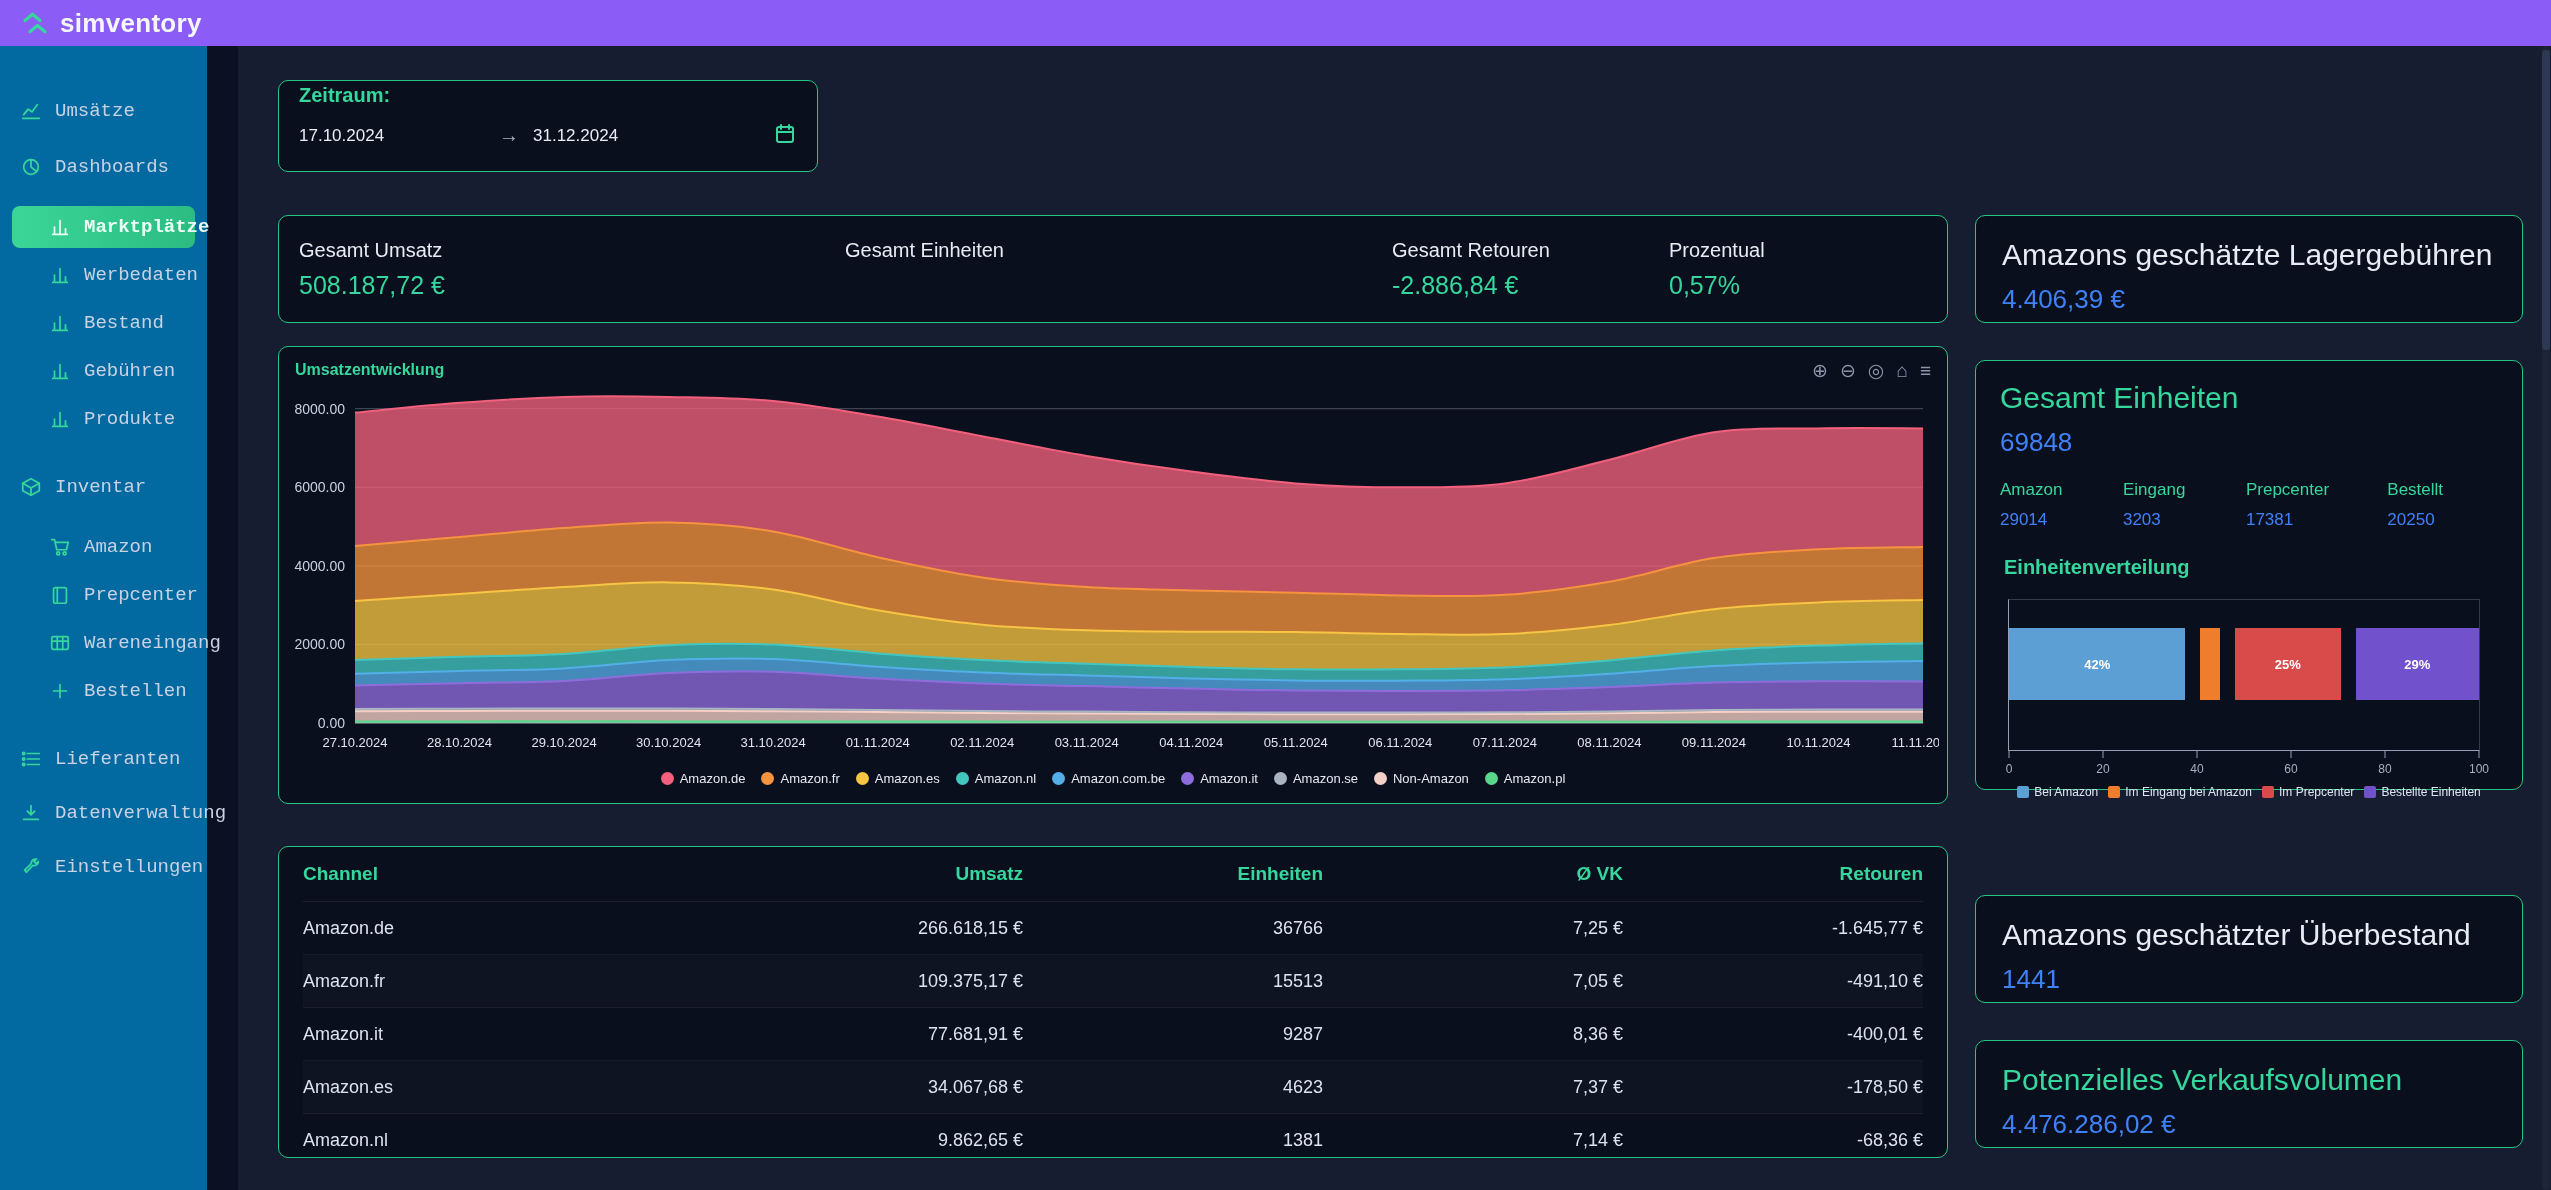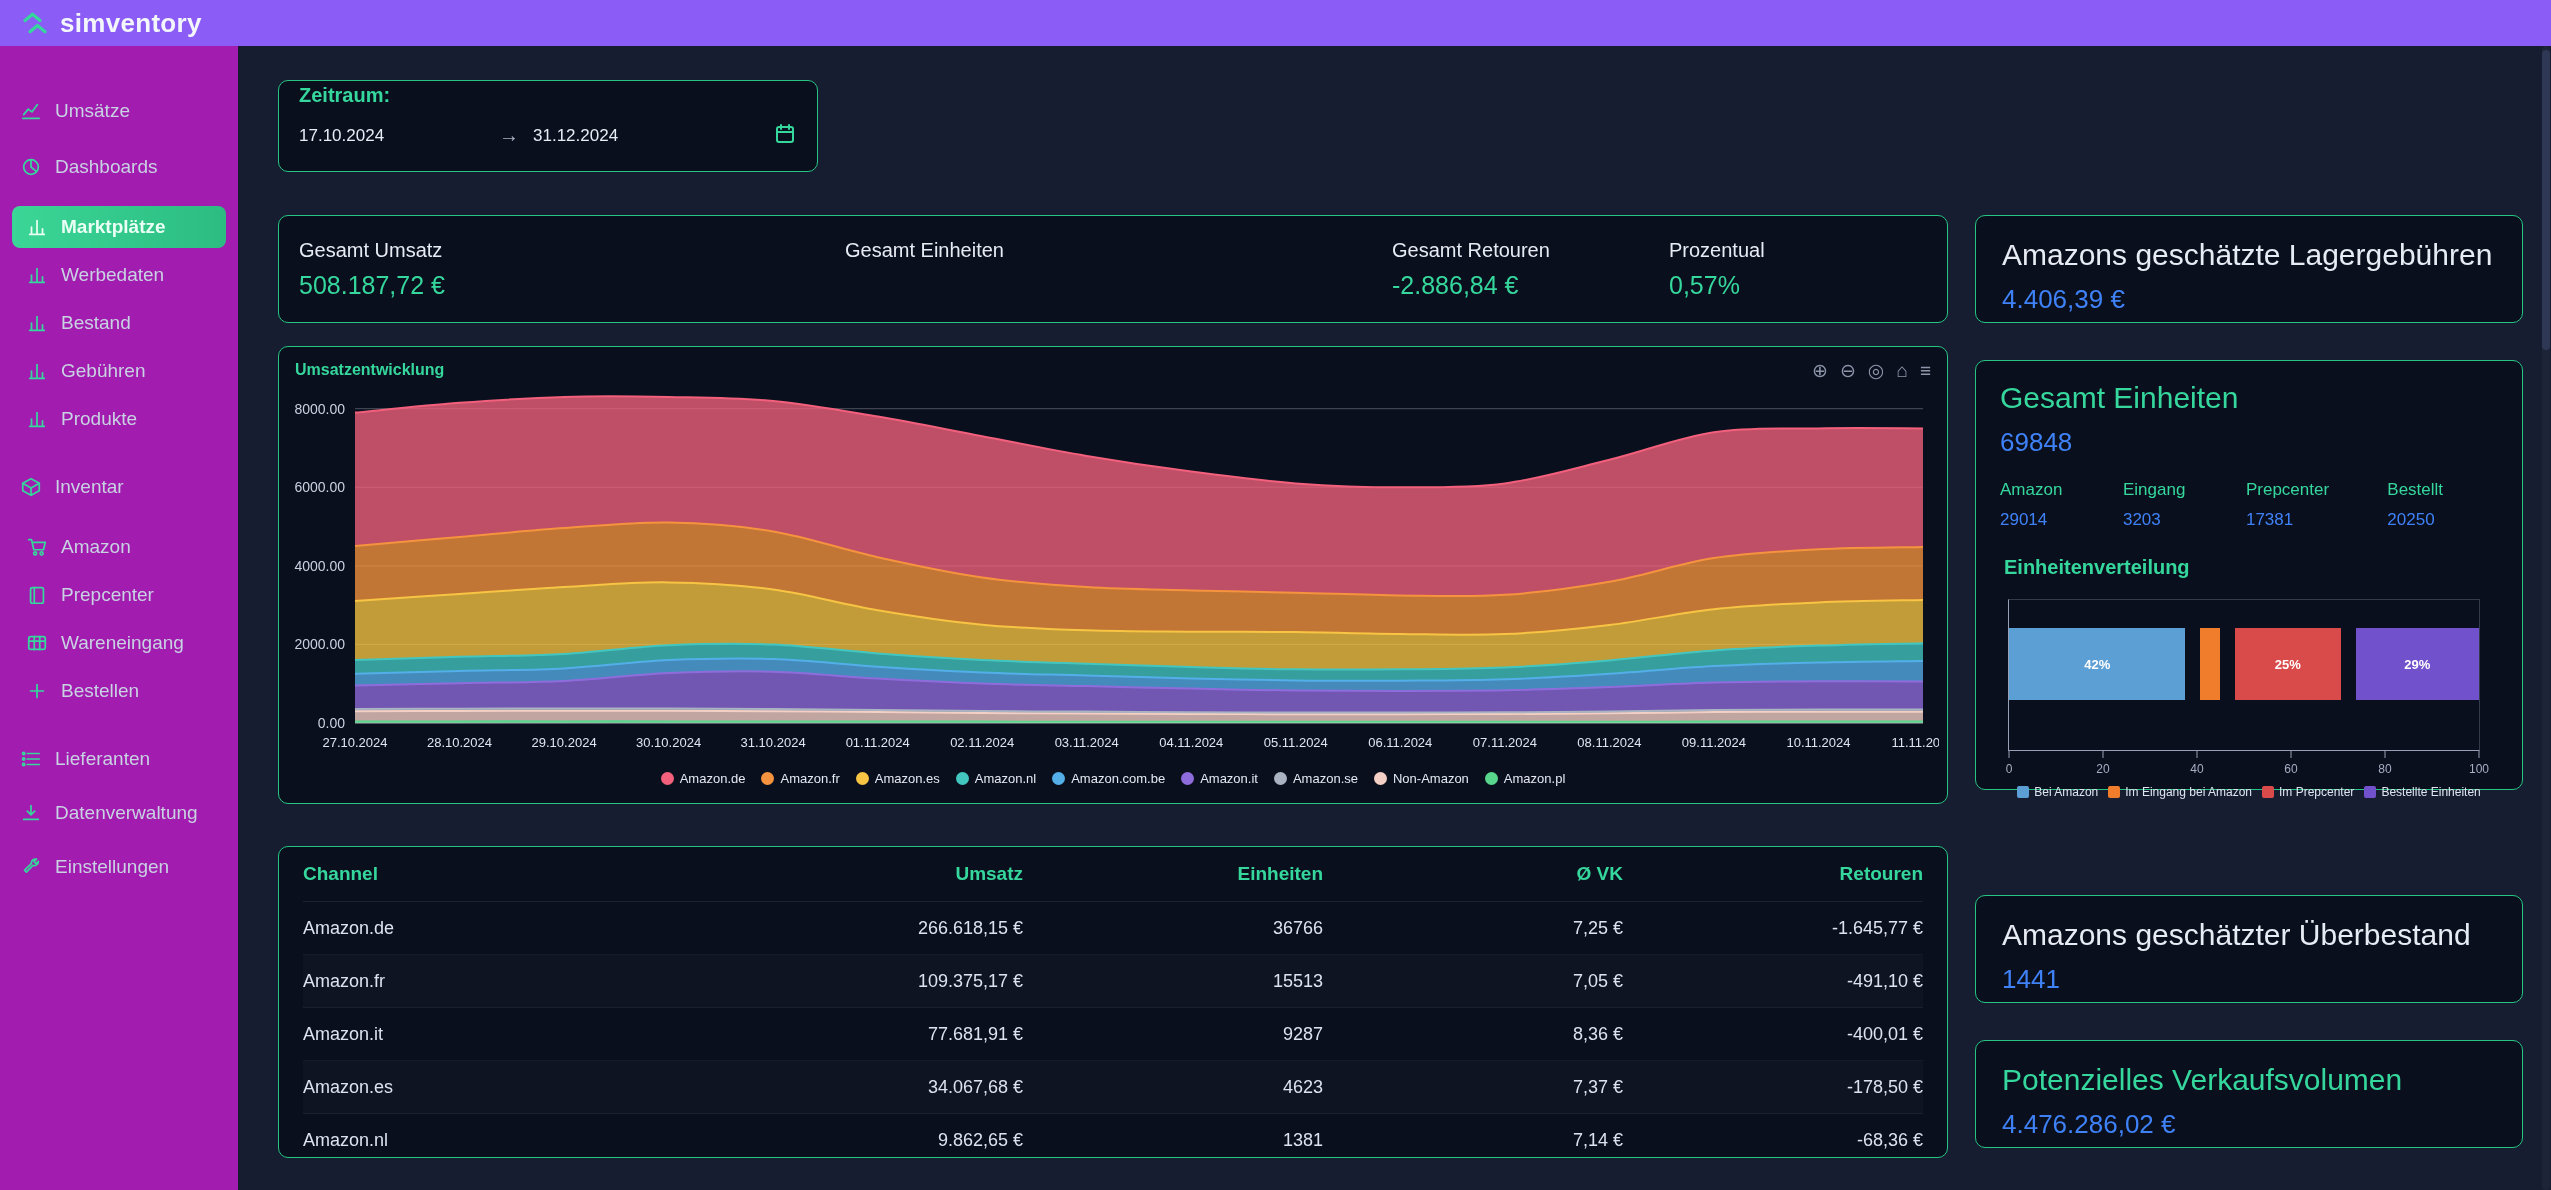--- a/index.html
+++ b/index.html
@@ -2,36 +2,36 @@
 <html><head>
 <meta charset="utf-8">
 <style>
   html,body{margin:0;padding:0;background:#0b1022;}
   body{width:2551px;height:1190px;position:relative;overflow:hidden;
        font-family:"Liberation Sans","DejaVu Sans",sans-serif;color:#e8ecf4;}
 
   
   .topbar{position:absolute;left:0;top:0;width:2551px;height:46px;background:#8b5cf6;z-index:3;
           display:flex;align-items:center;padding-left:20px;box-sizing:border-box;}
-  .sidebar{position:absolute;left:0;top:0;width:238px;height:1190px;background:#a21caf;z-index:2;box-sizing:border-box;}
+  .sidebar{position:absolute;left:0;top:0;width:207px;height:1190px;background:#0369a1;z-index:2;box-sizing:border-box;font-family:Liberation Mono, monospace;}
   .main{position:absolute;left:238px;top:46px;width:2313px;height:1144px;background:#161d31;}
 
   
   .logo{display:flex;align-items:center;gap:10px;}
   .logo svg{width:30px;height:30px;}
   .logo-text{font-size:26px;font-weight:700;color:#f3f6fb;letter-spacing:.3px;}
 
   
   .nav{position:absolute;top:64px;left:0;right:0;}
   .nav-item{display:flex;align-items:center;gap:13px;height:42px;margin:0 12px;padding-left:8px;
             border-radius:8px;cursor:pointer;}
   .nav-item .icon{width:22px;height:22px;color:#35d79c;display:inline-flex;}
   .nav-item .icon svg{width:22px;height:22px;}
   .nav-label{font-size:19px;color:#c9d2e3;}
-  .nav-item.indent{padding-left:14px;text-align:center;}
+  .nav-item.indent{padding-left:37px;text-align:center;}
   .nav-item.active{background:linear-gradient(90deg,#3bd697,#2cbc81);}
   .nav-item.active .icon{color:#eafff3;}
   .nav-item.active .nav-label{color:#eafff5;font-weight:700;}
 
   
   .card{position:absolute;background:#0a0f1e;border:1.5px solid #27c583;border-radius:10px;box-sizing:border-box;}
 
   
   #zeitraum-card{left:40px;top:34px;width:540px;height:92px;padding:3px 20px;}
   .zr-label{color:#35d79c;font-size:20px;font-weight:700;}

